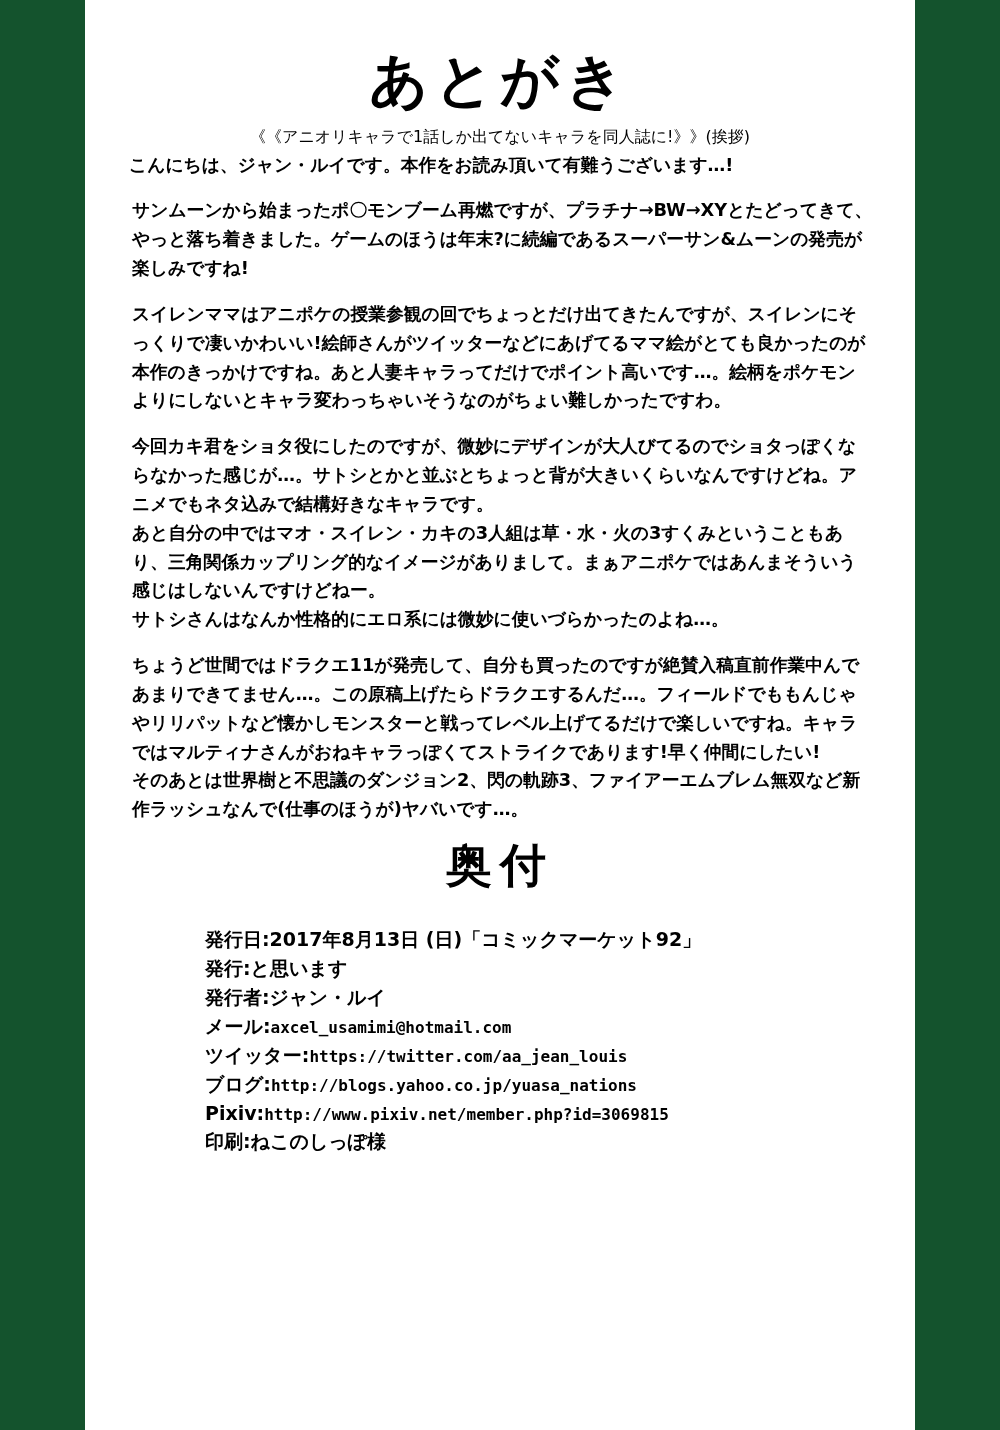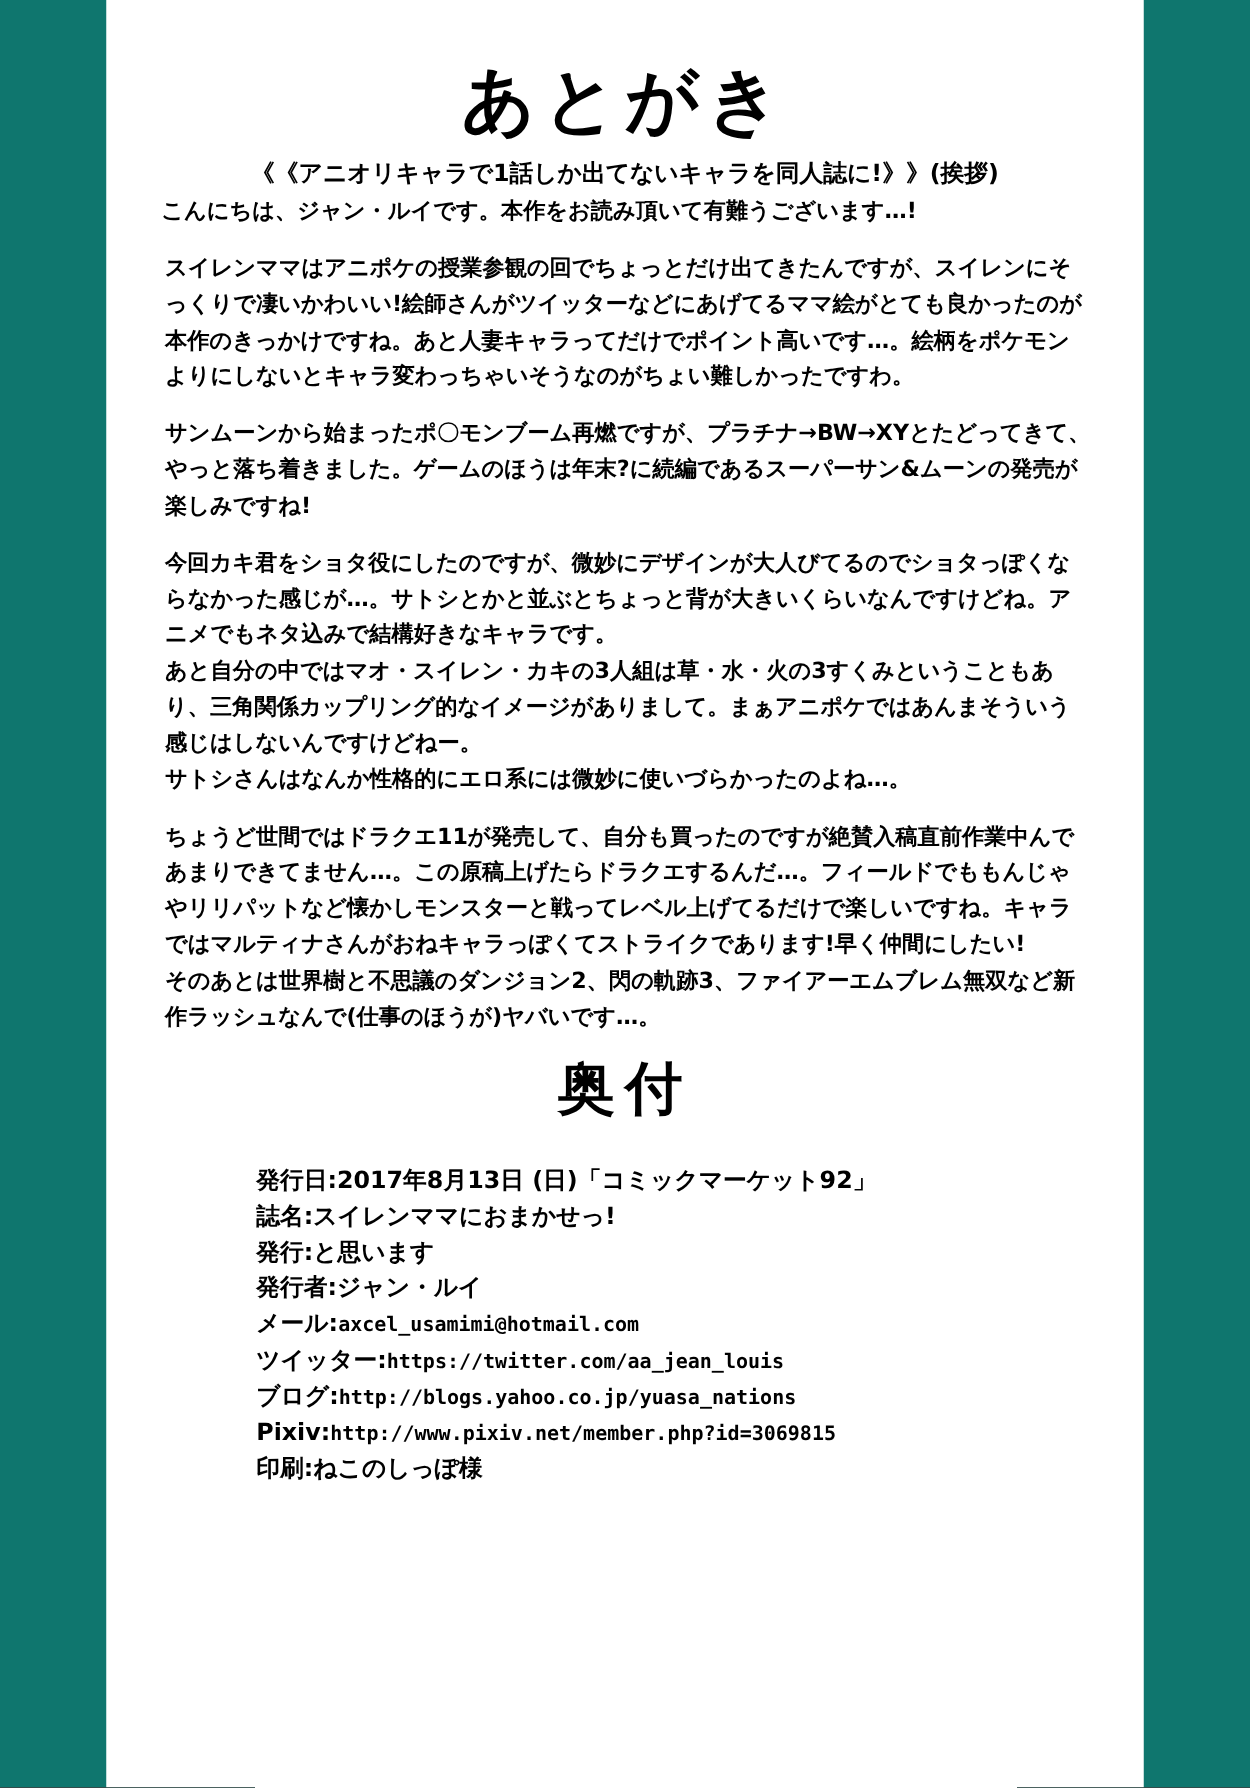--- a/index.html
+++ b/index.html
@@ -4,21 +4,21 @@
 <style>
   html, body {
     margin: 0;
     padding: 0;
     background: #000000;
   }
   .page {
     position: relative;
     width: 1000px;
     height: 1430px;
-    background: #0f766e;
+    background: #14532d;
     overflow: hidden;
   }
   .sheet {
     position: absolute;
     left: 85px;
     top: 0px;
     width: 830px;
     height: 1430px;
     background: #ffffff;
   }
@@ -44,22 +44,22 @@
   .colophon-title {
     text-align: center;
     font-size: 46px;
     font-weight: 800;
     letter-spacing: 8px;
     line-height: 1.05;
     margin: 16px 0 10px 0;
   }
   .lead {
     text-align: center;
-    font-size: 19px;
-    font-weight: 700;
+    font-size: 16px;
+    font-weight: 400;
     line-height: 1.5;
     margin: 0 0 2px 0;
   }
   .body-block {
     font-size: 17.8px;
     font-weight: 700;
     line-height: 1.62;
     margin: 0 0 17px 0;
     padding-left: 5px;
     text-align: left;
@@ -95,30 +95,29 @@
 <div class="page">
   <div class="sheet">
     <div class="content">
 
       <div class="afterword-title">あとがき</div>
 
       <div class="lead">《《アニオリキャラで1話しか出てないキャラを同人誌に!》》(挨拶)</div>
 
       <div class="greet">こんにちは、ジャン・ルイです。本作をお読み頂いて有難うございます…!</div>
 
+      <div class="body-block">サンムーンから始まったポ〇モンブーム再燃ですが、プラチナ→BW→XYとたどってきて、やっと落ち着きました。ゲームのほうは年末?に続編であるスーパーサン&amp;ムーンの発売が楽しみですね!</div>
       <div class="body-block">スイレンママはアニポケの授業参観の回でちょっとだけ出てきたんですが、スイレンにそっくりで凄いかわいい!絵師さんがツイッターなどにあげてるママ絵がとても良かったのが本作のきっかけですね。あと人妻キャラってだけでポイント高いです…。絵柄をポケモンよりにしないとキャラ変わっちゃいそうなのがちょい難しかったですわ。</div>
-      <div class="body-block">サンムーンから始まったポ〇モンブーム再燃ですが、プラチナ→BW→XYとたどってきて、やっと落ち着きました。ゲームのほうは年末?に続編であるスーパーサン&amp;ムーンの発売が楽しみですね!</div>
       <div class="body-block">今回カキ君をショタ役にしたのですが、微妙にデザインが大人びてるのでショタっぽくならなかった感じが…。サトシとかと並ぶとちょっと背が大きいくらいなんですけどね。アニメでもネタ込みで結構好きなキャラです。<br>あと自分の中ではマオ・スイレン・カキの3人組は草・水・火の3すくみということもあり、三角関係カップリング的なイメージがありまして。まぁアニポケではあんまそういう感じはしないんですけどねー。<br>サトシさんはなんか性格的にエロ系には微妙に使いづらかったのよね…。</div>
       <div class="body-block">ちょうど世間ではドラクエ11が発売して、自分も買ったのですが絶賛入稿直前作業中んであまりできてません…。この原稿上げたらドラクエするんだ…。フィールドでももんじゃやリリパットなど懐かしモンスターと戦ってレベル上げてるだけで楽しいですね。キャラではマルティナさんがおねキャラっぽくてストライクであります!早く仲間にしたい!<br>そのあとは世界樹と不思議のダンジョン2、閃の軌跡3、ファイアーエムブレム無双など新作ラッシュなんで(仕事のほうが)ヤバいです…。</div>
 
       <div class="colophon-title">奥付</div>
 
       <div class="colophon">
         <div class="row"><span>発行日:</span><span>2017年8月13日 (日)「コミックマーケット92」</span></div>
-        <div class="row"><span>誌名:</span><span>スイレンママにおまかせっ!</span></div>
         <div class="row"><span>発行:</span><span>と思います</span></div>
         <div class="row"><span>発行者:</span><span>ジャン・ルイ</span></div>
         <div class="row"><span>メール:</span><span class="mono">axcel_usamimi@hotmail.com</span></div>
         <div class="row"><span>ツイッター:</span><span class="mono">https://twitter.com/aa_jean_louis</span></div>
         <div class="row"><span>ブログ:</span><span class="mono">http://blogs.yahoo.co.jp/yuasa_nations</span></div>
         <div class="row"><span>Pixiv:</span><span class="mono">http://www.pixiv.net/member.php?id=3069815</span></div>
         <div class="row"><span>印刷:</span><span>ねこのしっぽ様</span></div>
       </div>
 
     </div>

